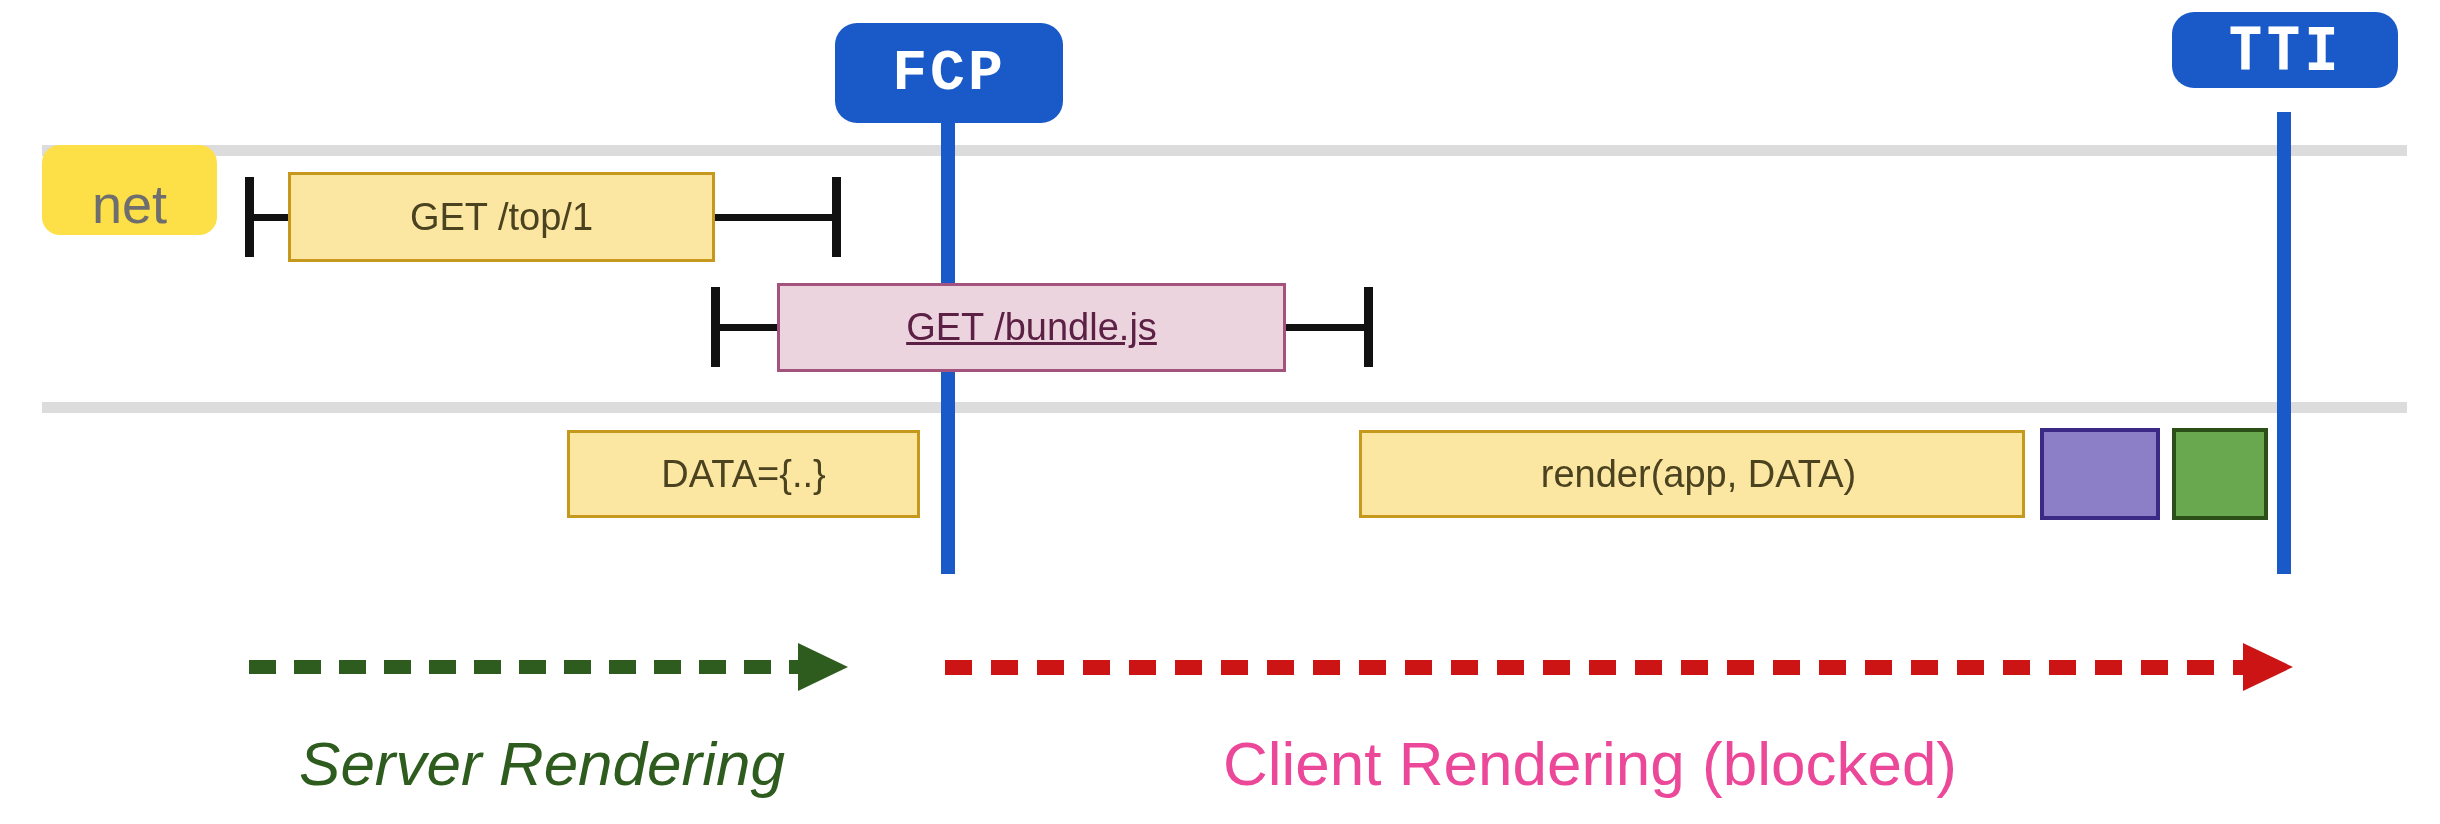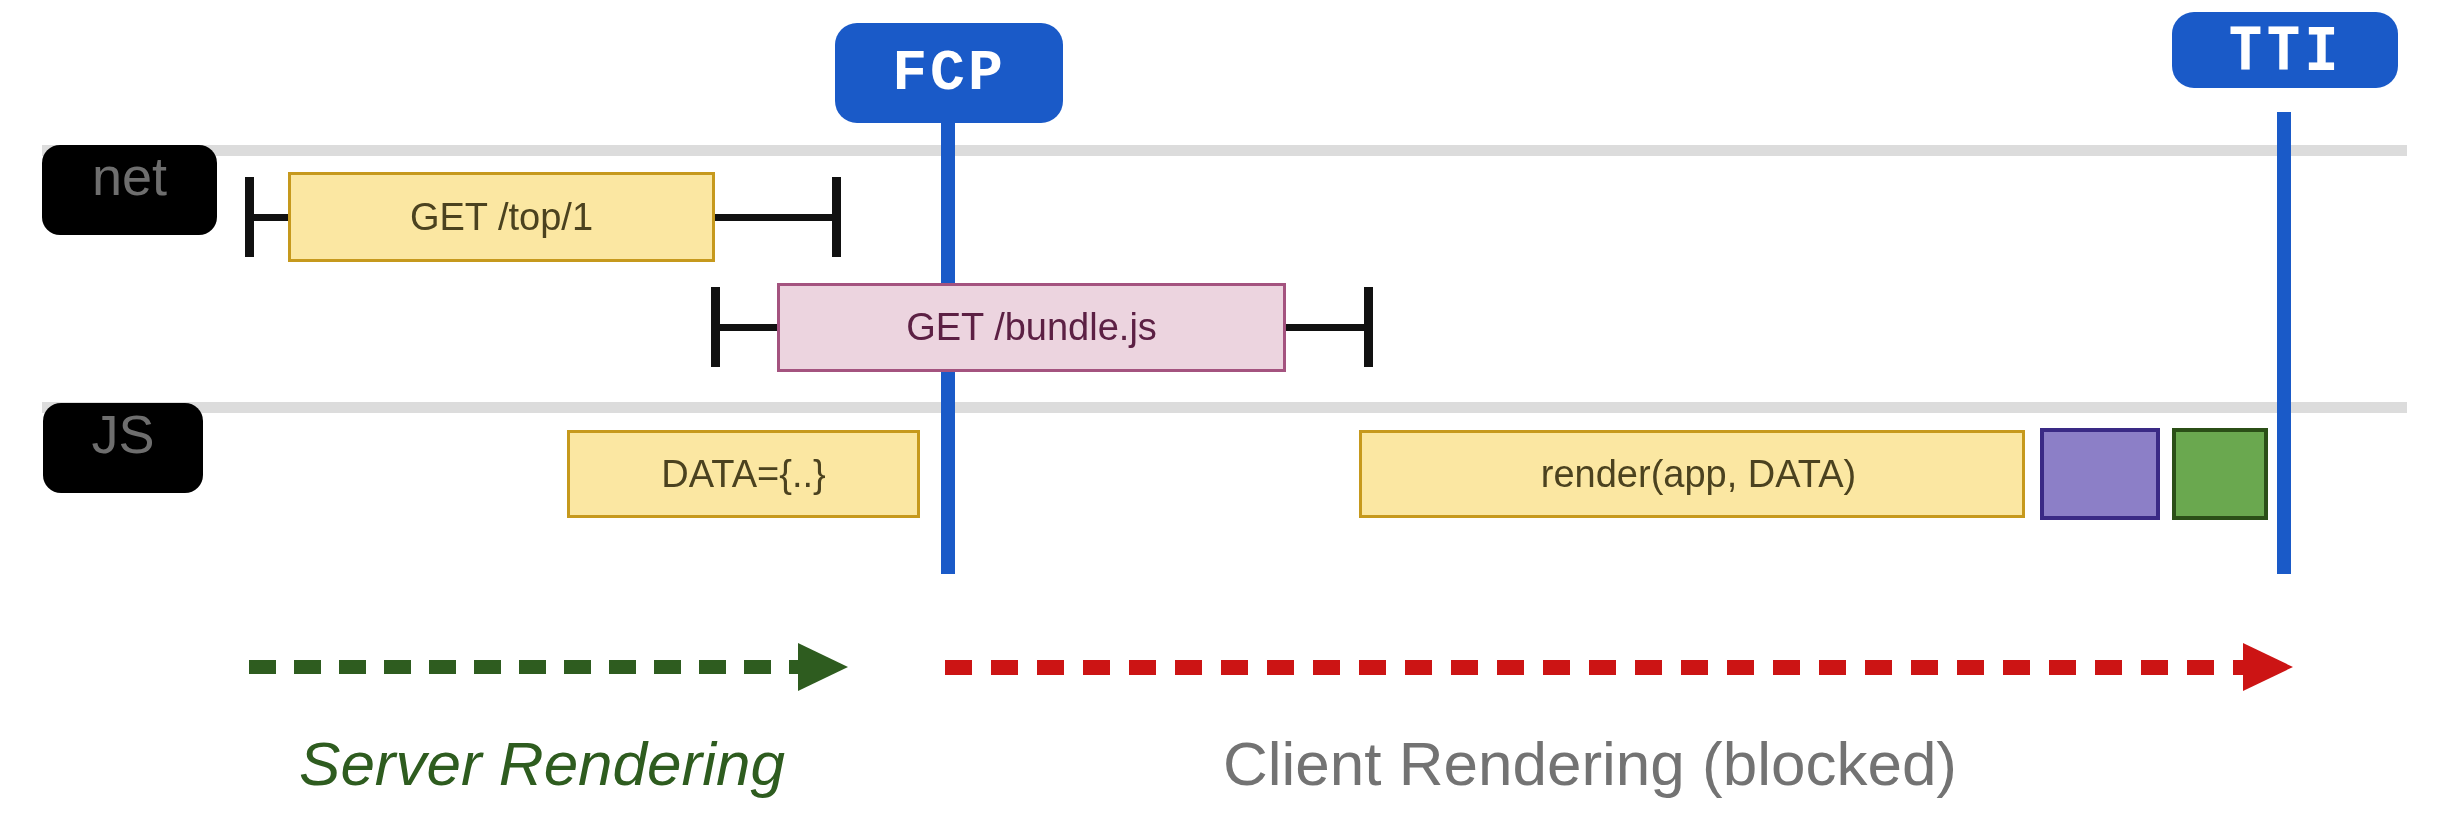--- a/index.html
+++ b/index.html
@@ -13,23 +13,23 @@
 
   
   .lane-line{
     position:absolute;
     height:11px;
     background:#DCDCDC;
     z-index:1;
   }
   .lane-tab{
     position:absolute;
-    background:#000000;
+    background:#fde047;
     border-radius:18px;
-    display:flex;align-items:flex-start;justify-content:center;
+    display:flex;align-items:flex-end;justify-content:center;
     color:#6E6E6E;
     font-size:54px;
     z-index:2;
   }
 
   
   .metric-line{
     position:absolute;
     width:14px;
     background:#1A5AC8;
@@ -87,35 +87,32 @@
   .arrow-head.red{border-left:50px solid #CC1414;}
 
   .phase-label{
     position:absolute;
     font-size:62px;
     white-space:nowrap;
     text-align:center;
     z-index:2;
   }
   .phase-green{color:#2E5C1F;font-style:italic;}
-  .phase-red{color:#737373;}
+  .phase-red{color:#ec4899;}
 </style>
 </head>
 <body>
 
 <div class="canvas">
 
   <div class="lane-line" style="left:42px;top:145px;width:2365px;"></div>
   <div class="lane-line" style="left:42px;top:402px;width:2365px;"></div>
 
   <div class="lane-tab" style="left:42px;top:145px;width:175px;height:90px;">
     <span>net</span>
-  </div>
-  <div class="lane-tab" style="left:43px;top:403px;width:160px;height:90px;">
-    <span>JS</span>
   </div>
 
   <div class="metric-line" style="left:941px;top:112px;height:462px;"></div>
   <div class="metric-badge" style="left:835px;top:23px;width:228px;height:100px;font-family:Liberation Mono, monospace;">
     <span>FCP</span>
   </div>
 
   <div class="metric-line" style="left:2277px;top:112px;height:462px;"></div>
   <div class="metric-badge" style="left:2172px;top:12px;width:226px;height:76px;">
     <span>TTI</span>
@@ -124,21 +121,21 @@
   <div class="tick-v" style="left:245px;top:177px;height:80px;"></div>
   <div class="tick-h" style="left:254px;top:214px;width:34px;"></div>
   <div class="task-box task-yellow" style="left:288px;top:172px;width:427px;height:90px;">
     <span>GET /top/1</span>
   </div>
   <div class="tick-h" style="left:715px;top:214px;width:117px;"></div>
   <div class="tick-v" style="left:832px;top:177px;height:80px;"></div>
 
   <div class="tick-v" style="left:711px;top:287px;height:80px;"></div>
   <div class="tick-h" style="left:720px;top:324px;width:57px;"></div>
-  <div class="task-box task-pink" style="left:777px;top:283px;width:509px;height:89px;">
+  <div class="task-box task-pink" style="left:777px;top:283px;width:509px;height:89px;text-decoration:underline;">
     <span>GET /bundle.js</span>
   </div>
   <div class="tick-h" style="left:1286px;top:324px;width:78px;"></div>
   <div class="tick-v" style="left:1364px;top:287px;height:80px;"></div>
 
   <div class="task-box task-yellow" style="left:567px;top:430px;width:353px;height:88px;text-align:right;">
     <span>DATA={..}</span>
   </div>
 
   <div class="task-box task-yellow" style="left:1359px;top:430px;width:666px;height:88px;padding-left:13px;">

